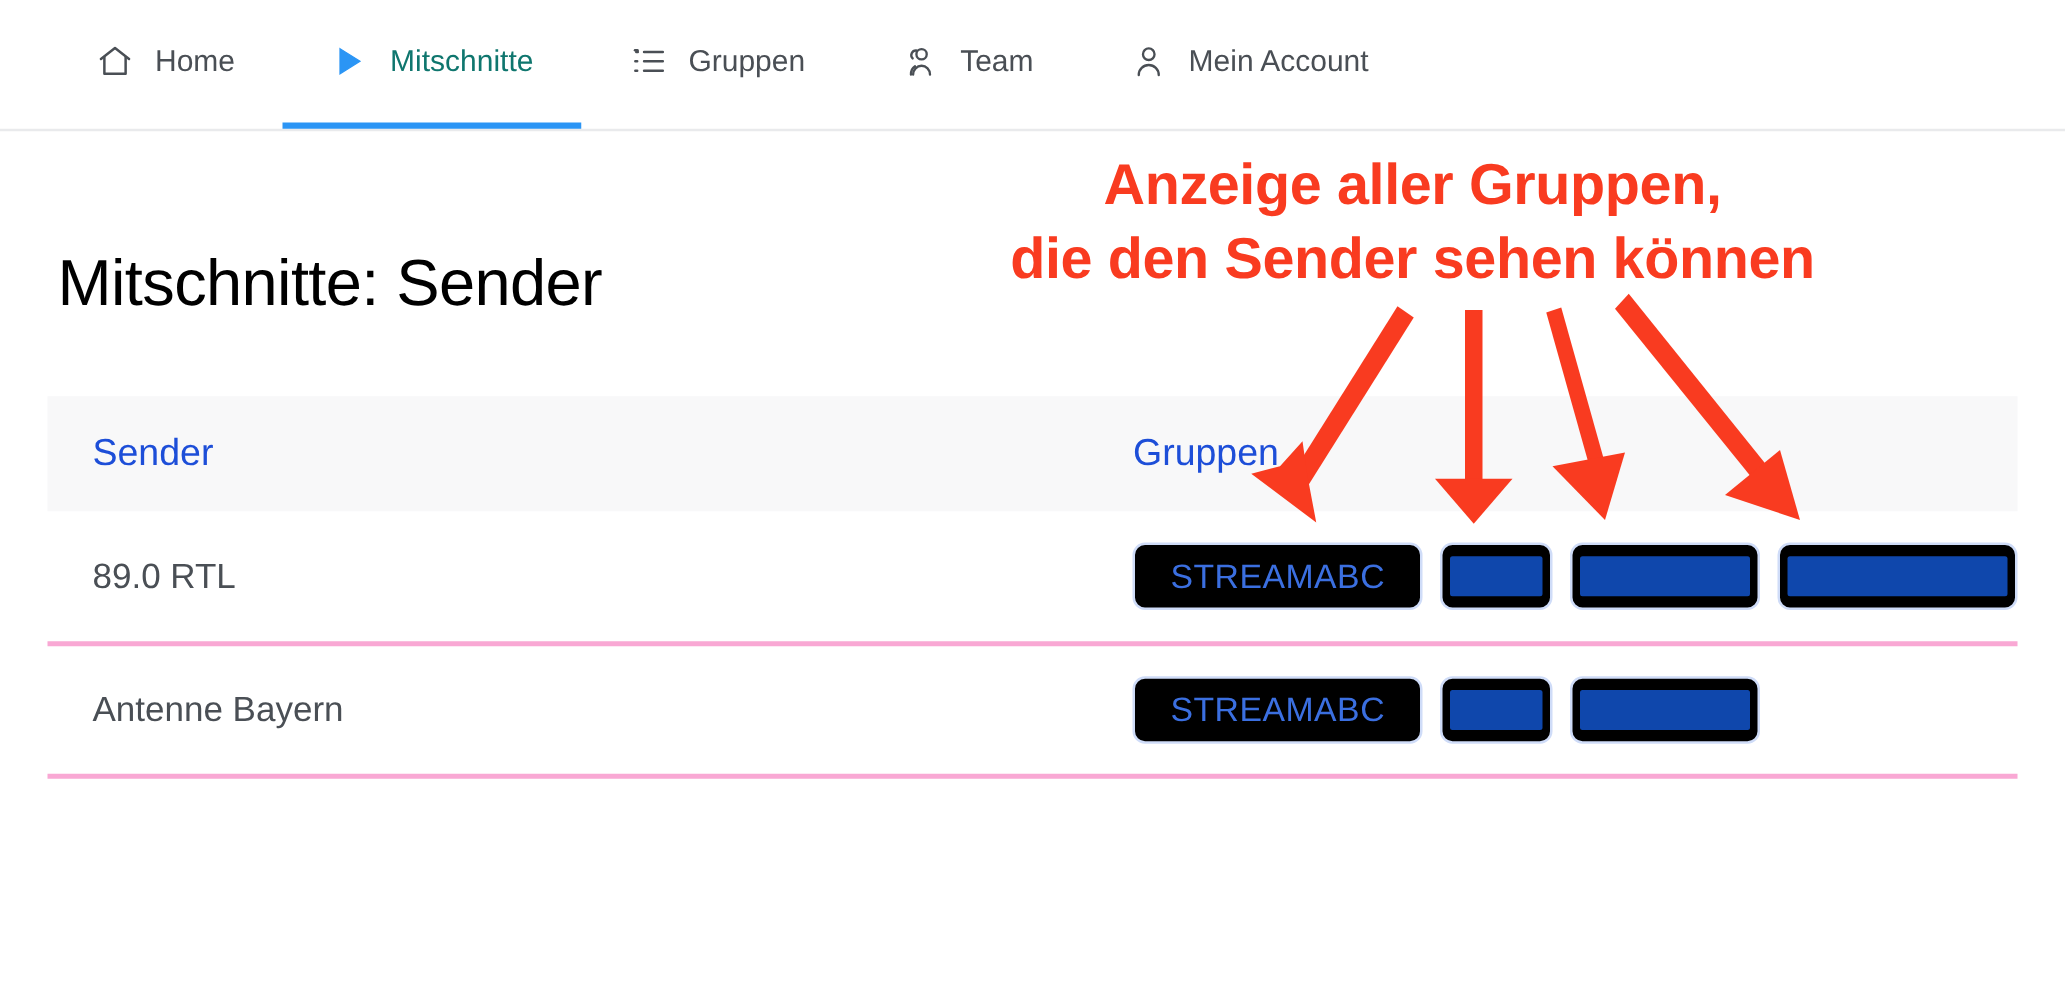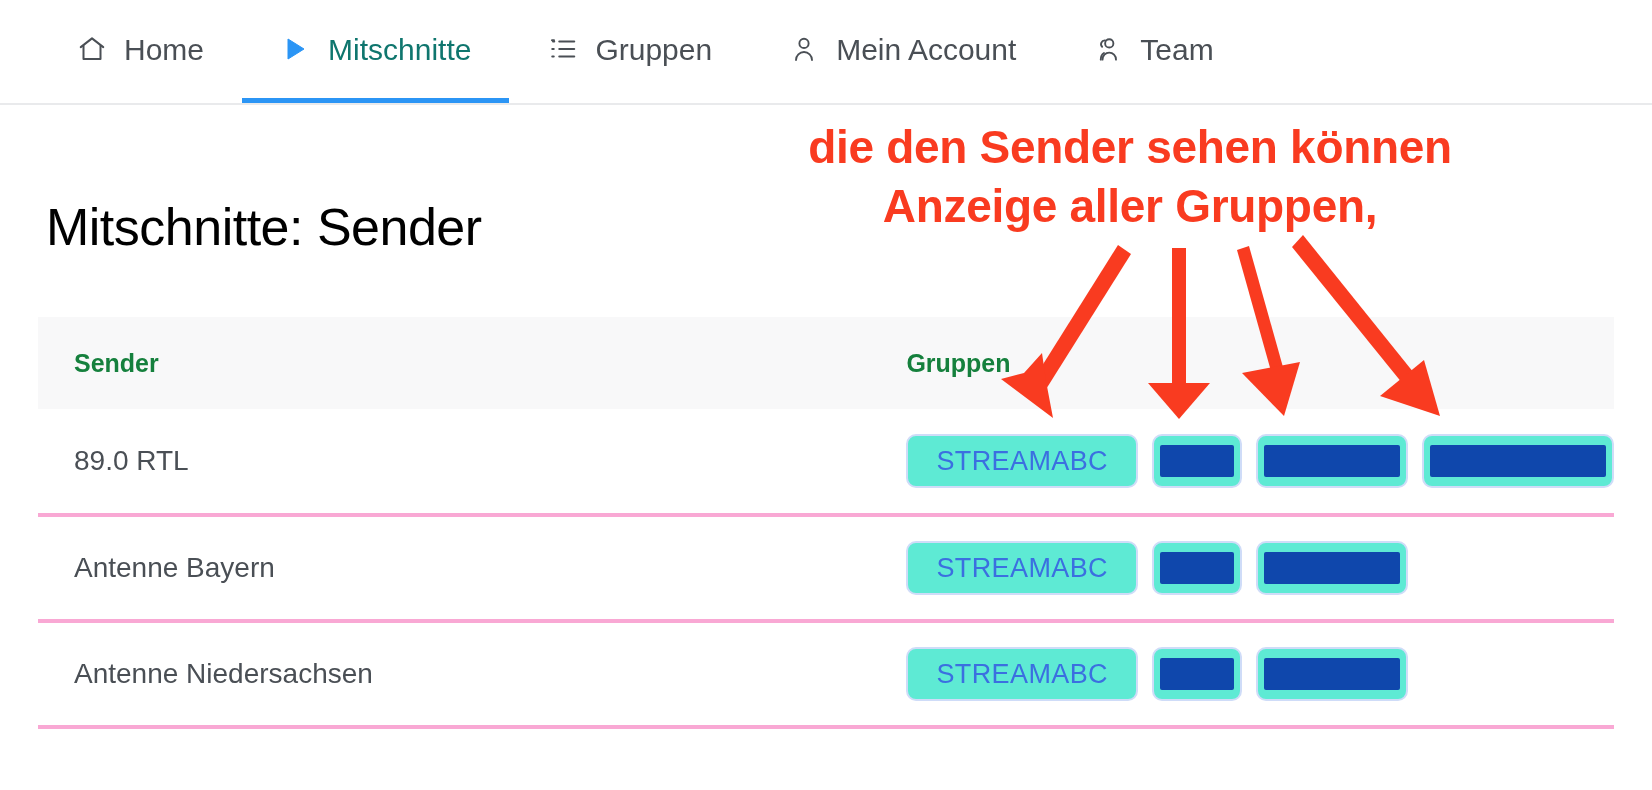--- a/index.html
+++ b/index.html
@@ -33,21 +33,21 @@
     gap: 0;
   }
   .navitem {
     display: flex;
     align-items: center;
     height: 103px;
     box-sizing: border-box;
     padding: 0 38px;
     gap: 16px;
     color: #4a4f55;
-    font-size: 30px;
+    font-size: 24px;
     line-height: 1;
     cursor: pointer;
     position: relative;
     border-bottom: 5px solid transparent;
     white-space: nowrap;
   }
   .navitem .ico {
     display: flex;
     align-items: center;
     justify-content: center;
@@ -81,23 +81,23 @@
     margin-top: 64px;
     width: 1576px;
     border-collapse: collapse;
   }
   .thead-row {
     background: #f8f8f9;
     height: 92px;
   }
   .thead-row th {
     text-align: left;
-    font-size: 25px;
-    font-weight: 700;
-    color: #15803d;
+    font-size: 30px;
+    font-weight: 400;
+    color: #1d4ed8;
     padding: 0;
     vertical-align: middle;
   }
   .col-sender { width: 840px; padding-left: 36px !important; }
   .col-gruppen { padding-left: 6px !important; }
 
   .tbody-row {
     height: 106px;
     border-bottom: 4px solid #f9a8d4;
   }
@@ -111,21 +111,21 @@
   .tbody-row td.gruppen-cell { padding-left: 6px; }
 
   .badges {
     display: flex;
     align-items: center;
     gap: 14px;
   }
   .badge {
     box-sizing: border-box;
     border: 2px solid #cfdcf8;
-    background: #5eead4;
+    background: #000000;
     border-radius: 10px;
     height: 54px;
     display: flex;
     align-items: center;
     justify-content: center;
     padding: 0 28px;
     font-size: 27px;
     color: #3b6fe0;
     letter-spacing: 0.4px;
     white-space: nowrap;
@@ -199,37 +199,37 @@
           <path d="M4 6h1M3.4 12h1.2M3.4 18h1.2"></path>
           <path d="M3.2 5h1.6"></path>
         </svg>
       </span>
       <span class="lbl">Gruppen</span>
     </div>
 
     <div class="navitem">
       <span class="ico">
         <svg width="30" height="30" viewBox="0 0 24 24" fill="none" stroke="#4a4f55" stroke-width="1.5" stroke-linecap="round" stroke-linejoin="round">
-          <circle cx="12" cy="7.5" r="3.7"></circle>
-          <path d="M5.6 20.8c0-3.6 2.9-6.4 6.4-6.4s6.4 2.8 6.4 6.4"></path>
-        </svg>
-      </span>
-      <span class="lbl">Mein Account</span>
-    </div>
-
-    <div class="navitem">
-      <span class="ico">
-        <svg width="30" height="30" viewBox="0 0 24 24" fill="none" stroke="#4a4f55" stroke-width="1.5" stroke-linecap="round" stroke-linejoin="round">
           <circle cx="13" cy="7.5" r="3.3"></circle>
           <path d="M7.6 20.5c0-3.1 2.4-5.6 5.4-5.6s5.4 2.5 5.4 5.6"></path>
           <path d="M9.6 5.1a3 3 0 0 0-2.3 5.1"></path>
           <path d="M6.2 20.5c0-2.3 1-4.3 2.6-5.3"></path>
         </svg>
       </span>
       <span class="lbl">Team</span>
+    </div>
+
+    <div class="navitem">
+      <span class="ico">
+        <svg width="30" height="30" viewBox="0 0 24 24" fill="none" stroke="#4a4f55" stroke-width="1.5" stroke-linecap="round" stroke-linejoin="round">
+          <circle cx="12" cy="7.5" r="3.7"></circle>
+          <path d="M5.6 20.8c0-3.6 2.9-6.4 6.4-6.4s6.4 2.8 6.4 6.4"></path>
+        </svg>
+      </span>
+      <span class="lbl">Mein Account</span>
     </div>
 
   </div>
 </div>
 
 <div class="content">
 
   <h1 class="page-title">Mitschnitte: Sender</h1>
 
   <table class="table">
@@ -254,39 +254,29 @@
         <tr class="tbody-row">
           <td class="sender-cell">Antenne Bayern</td>
           <td class="gruppen-cell">
             <div class="badges">
               <div class="badge">STREAMABC</div>
               <div class="badge redacted" style="width: 90px;"></div>
               <div class="badge redacted" style="width: 152px;"></div>
             </div>
           </td>
         </tr>
-        <tr class="tbody-row">
-          <td class="sender-cell">Antenne Niedersachsen</td>
-          <td class="gruppen-cell">
-            <div class="badges">
-              <div class="badge">STREAMABC</div>
-              <div class="badge redacted" style="width: 90px;"></div>
-              <div class="badge redacted" style="width: 152px;"></div>
-            </div>
-          </td>
-        </tr>
       </tbody>
   </table>
 
 </div>
 
 <div class="annot">
   <div class="annot-text">
+    <div>Anzeige aller Gruppen,</div>
     <div>die den Sender sehen können</div>
-    <div>Anzeige aller Gruppen,</div>
   </div>
 
   <svg width="1652" height="790">
     <g fill="#f93b20">
 
       <g>
         <polygon points="1118,245 1131,254 1043,394 1030,385"></polygon>
         <polygon points="1053,418 1001,379 1024,373 1042,353 1046,381"></polygon>
       </g>
 

